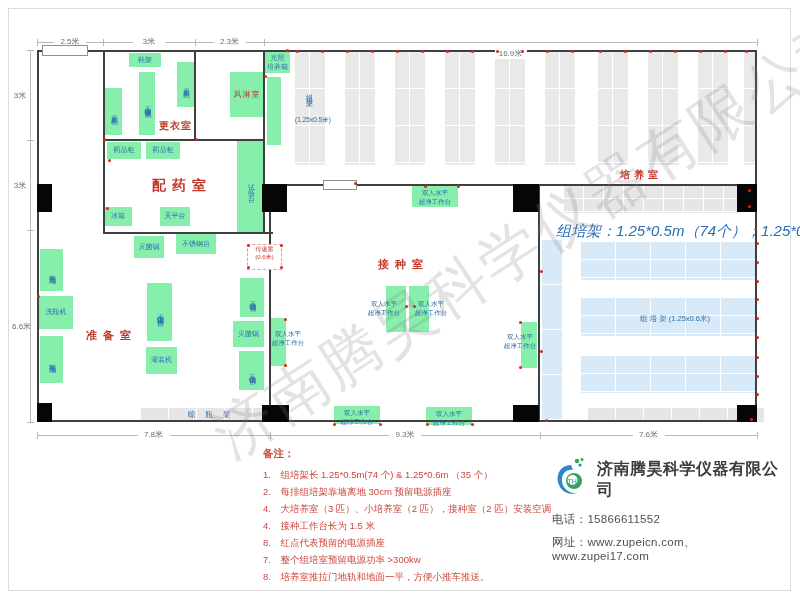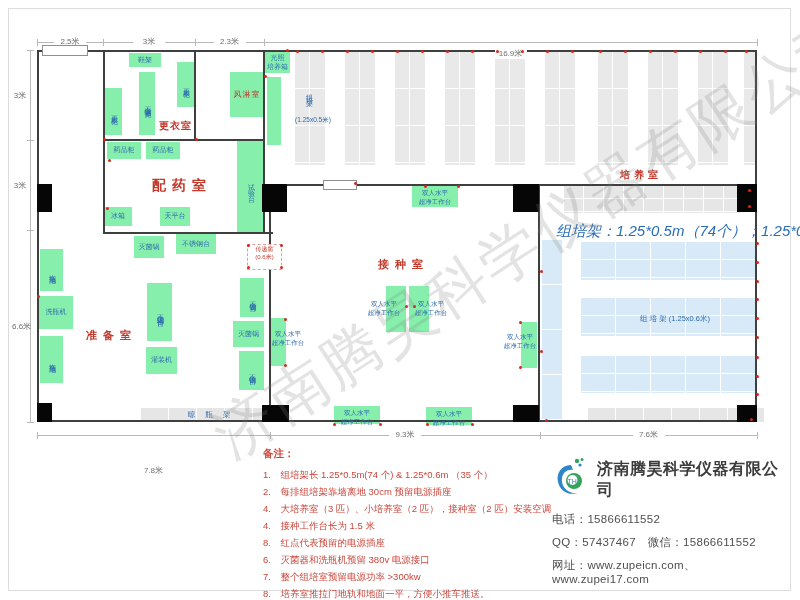--- a/index.html
+++ b/index.html
@@ -220,21 +220,21 @@
       <div class="tick" style="position: absolute; left: 757px; top: 39px; width: 1px; height: 7px;"></div>
       <div class="dim-label" style="position: absolute; left: 54px; top: 36px; width: 32px;">2.5米</div>
       <div class="dim-label" style="position: absolute; left: 133px; top: 36px; width: 32px;">3米</div>
       <div class="dim-label" style="position: absolute; left: 213.5px; top: 36px; width: 32px;">2.3米</div>
       <div class="dim-label" style="position: absolute; left: 494.5px; top: 36px; width: 32px; margin-top: 12px;">16.9米</div>
       <div class="dim-line" style="position: absolute; left: 37px; top: 435px; width: 720px; height: 1px;"></div>
       <div class="tick" style="position: absolute; left: 37px; top: 432px; width: 1px; height: 7px;"></div>
       <div class="tick" style="position: absolute; left: 270px; top: 432px; width: 1px; height: 7px;"></div>
       <div class="tick" style="position: absolute; left: 540px; top: 432px; width: 1px; height: 7px;"></div>
       <div class="tick" style="position: absolute; left: 757px; top: 432px; width: 1px; height: 7px;"></div>
-      <div class="dim-label" style="position: absolute; left: 137.5px; top: 429px; width: 32px; margin-top: 36px;">7.8米</div>
+      <div class="dim-label" style="position: absolute; left: 137.5px; top: 429px; width: 32px;">7.8米</div>
       <div class="dim-label" style="position: absolute; left: 389px; top: 429px; width: 32px;">9.3米</div>
       <div class="dim-label" style="position: absolute; left: 632.5px; top: 429px; width: 32px;">7.6米</div>
       <div class="dim-line" style="position: absolute; left: 30px; top: 50px; width: 1px; height: 372px;"></div>
       <div class="tick" style="position: absolute; left: 27px; top: 50px; width: 7px; height: 1px;"></div>
       <div class="tick" style="position: absolute; left: 27px; top: 140px; width: 7px; height: 1px;"></div>
       <div class="tick" style="position: absolute; left: 27px; top: 230px; width: 7px; height: 1px;"></div>
       <div class="tick" style="position: absolute; left: 27px; top: 422px; width: 7px; height: 1px;"></div>
       <div class="dim-label" style="position: absolute; left: 12px; top: 90px; width: 16px;">3米</div>
       <div class="dim-label" style="position: absolute; left: 12px; top: 180px; width: 16px;">3米</div>
       <div class="dim-label" style="position: absolute; left: 12px; top: 321px; width: 16px;">6.6米</div>
@@ -242,21 +242,20 @@
   <div id="watermark">济南腾昊科学仪器有限公司</div>
 
   <div id="notes">
     <div class="notes-title">备注：</div>
     <div id="notes-list">
         <div class="note-item">1.　组培架长 1.25*0.5m(74 个) &amp; 1.25*0.6m （35 个）</div>
         <div class="note-item">2.　每排组培架靠墙离地 30cm 预留电源插座</div>
         <div class="note-item">4.　大培养室（3 匹）、小培养室（2 匹），接种室（2 匹）安装空调</div>
         <div class="note-item">4.　接种工作台长为 1.5 米</div>
         <div class="note-item">8.　红点代表预留的电源插座</div>
-        <div class="note-item">6.　灭菌器和洗瓶机预留 380v 电源接口</div>
         <div class="note-item">7.　整个组培室预留电源功率 &gt;300kw</div>
         <div class="note-item">8.　培养室推拉门地轨和地面一平，方便小推车推送。</div>
       </div>
   </div>
 
   <div id="company">
     <div class="co-head">
       <span>
         <svg width="38" height="44" viewBox="0 0 38 44">
           <path d="M19 9 C9 9 4 18 6 26 C8 35 17 40 25 37 C18 38 11 33 10 26 C9 17 15 13 21 14 Z" fill="#2e86c8"></path>
@@ -265,17 +264,16 @@
           <circle cx="25" cy="5" r="2.2" fill="#35a25e"></circle>
           <circle cx="30" cy="3.5" r="1.5" fill="#35a25e"></circle>
           <circle cx="28" cy="9" r="1.6" fill="#2e86c8"></circle>
           <text x="15.5" y="27.5" font-size="7" fill="#2e86c8" font-family="Liberation Sans, sans-serif">TH</text>
         </svg>
       </span>
       <span class="co-name">济南腾昊科学仪器有限公司</span>
     </div>
     <div id="co-lines">
         <div class="co-line">电话：15866611552</div>
-        <div class="co-line">QQ：57437467　微信：15866611552</div>
         <div class="co-line">网址：www.zupeicn.com、www.zupei17.com</div>
       </div>
   </div>
 </div>
 
 </body></html>

